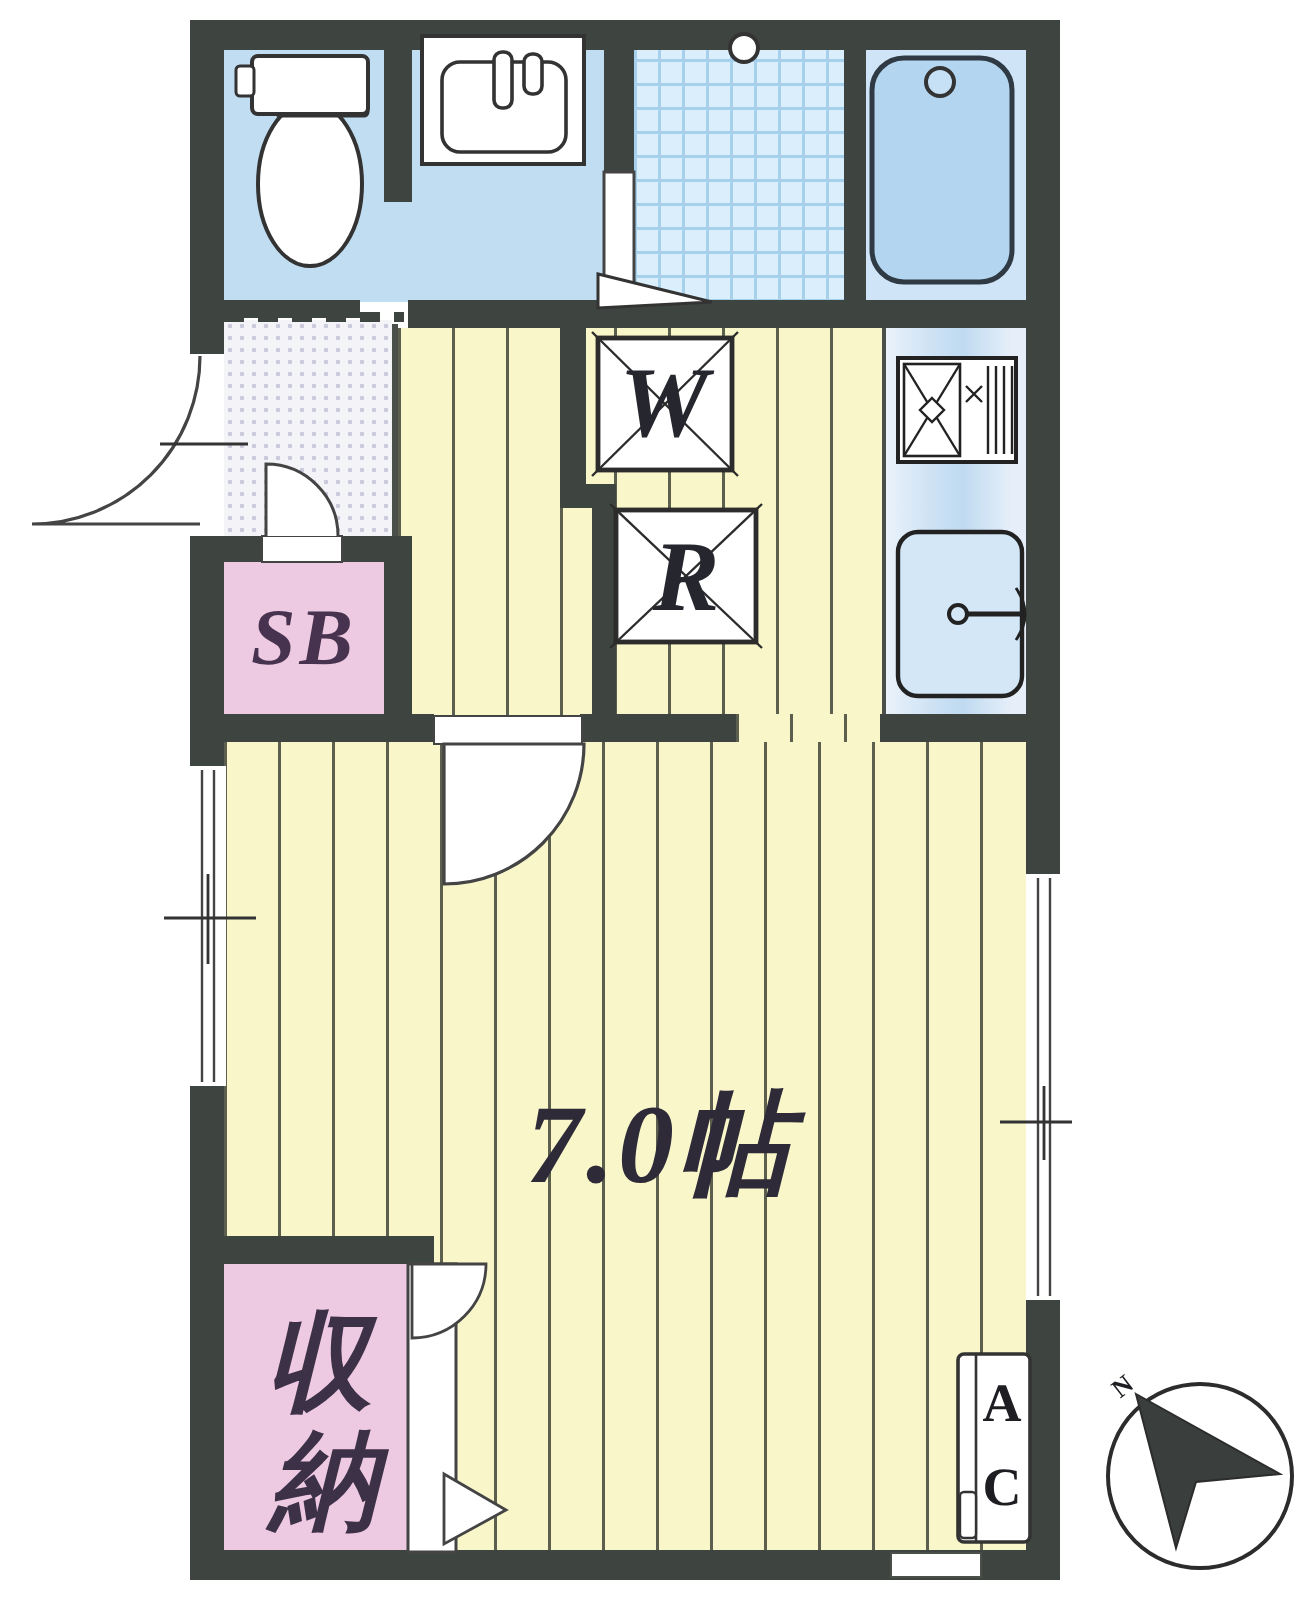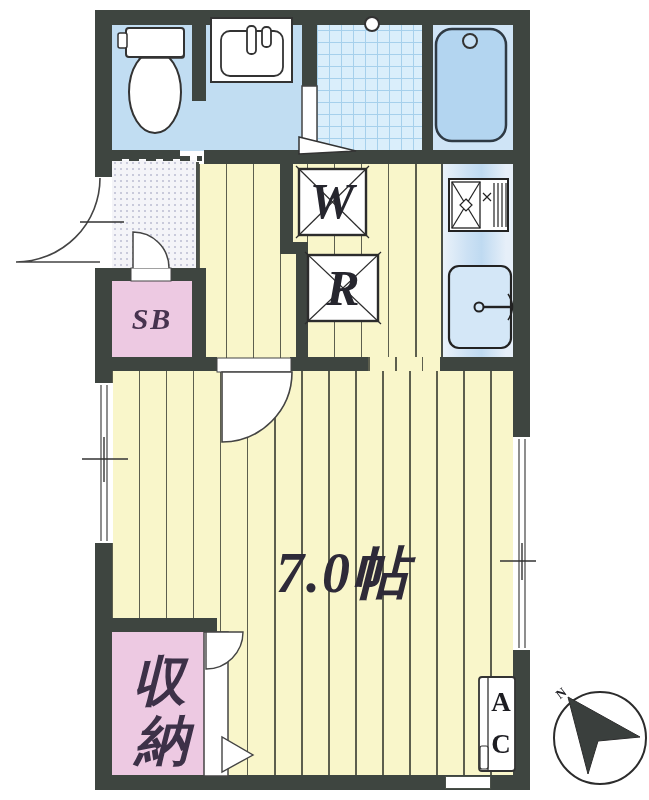--- a/index.html
+++ b/index.html
@@ -20,21 +20,21 @@
     background-image:repeating-linear-gradient(90deg,#5d5f4e 0,#5d5f4e 1.5px,transparent 1.5px,transparent 27px);}
   .pink{background:#edc9e2;}
   .dashline{background:repeating-linear-gradient(90deg,#3e4540 0 10px,transparent 10px 17px);}
   .thinline{background:#4a5049;}
   svg{position:absolute;left:0;top:0;}
   .label{position:absolute;transform:translate(-50%,-50%);color:#2e2a38;
          font-style:italic;font-weight:bold;white-space:nowrap;line-height:1;}
   .room-l1{font-size:64px;letter-spacing:4px;}
   .room-l2{font-size:56px;letter-spacing:2px;}
   .box-letter{font-size:50px;color:#26262e;}
-  .sb-label{font-size:30px;color:#47334f;letter-spacing:2px;}
+  .sb-label{font-size:40px;color:#47334f;letter-spacing:2px;}
   .cl-char{font-size:54px;color:#3d3148;}
   .ac-char{font-size:27px;font-style:normal;color:#1d1d22;}
   .n-label{font-size:13px;font-style:normal;color:#1d1d22;
            transform:translate(-50%,-50%) rotate(-38deg);}
 </style>
 </head>
 <body>
 
 <div id="stage">
 
@@ -176,21 +176,21 @@
       <line x1="488" y1="677" x2="488" y2="771" stroke="#333" stroke-width="1.3"></line>
       <rect x="480" y="746" width="8" height="23" rx="2" fill="#fff" stroke="#333" stroke-width="1.2"></rect>
     </g>
 
     <g>
       <circle cx="600" cy="738" r="46" fill="#fff" stroke="#2c2c2c" stroke-width="2"></circle>
       <path d="M 568,697 L 640,737 L 598,741 L 588,774 Z" fill="#3a3f3d" stroke="#2c2c2c" stroke-width="1"></path>
     </g>
   </svg>
 
-  <div class="label room-l2" style="left:343px;top:573px;">7.0帖</div>
+  <div class="label room-l2" style="left:330px;top:573px;">7.0帖</div>
   <div class="label box-letter" style="left:332px;top:201px;">W</div>
   <div class="label box-letter" style="left:343px;top:288px;">R</div>
   <div class="label sb-label" style="left:152px;top:319px;">SB</div>
   <div class="label cl-char" style="left:159px;top:682px;">収</div>
   <div class="label cl-char" style="left:162px;top:741px;">納</div>
   <div class="label ac-char" style="left:501px;top:702px;">A</div>
   <div class="label ac-char" style="left:501px;top:744px;">C</div>
   <div class="label n-label" style="left:561px;top:693px;">N</div>
 </div>
 

